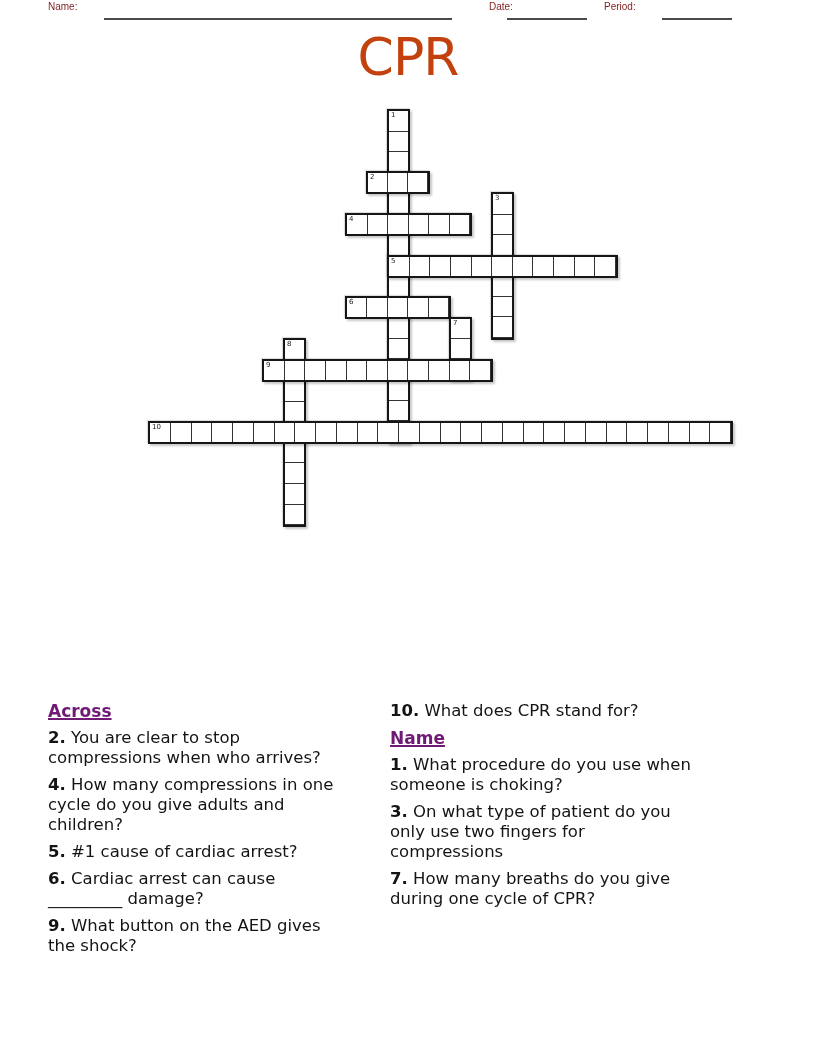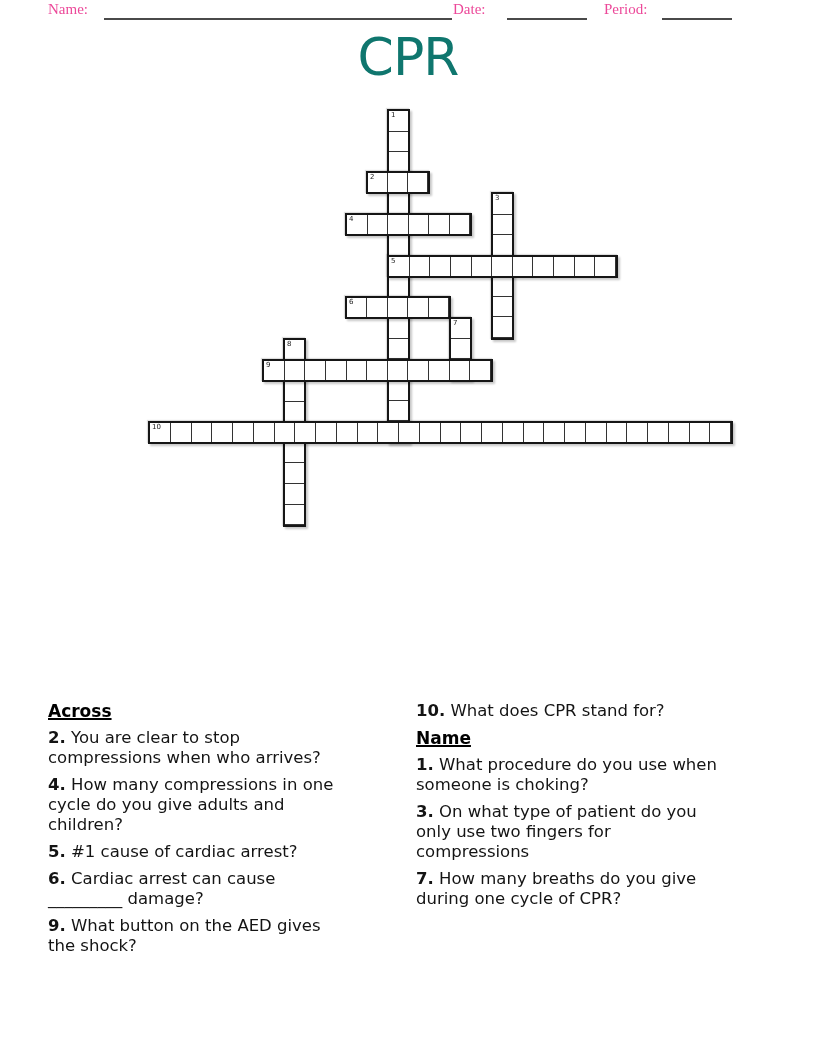--- a/index.html
+++ b/index.html
@@ -3,39 +3,39 @@
 <meta charset="utf-8">
 <style>
   html,body { margin:0; padding:0; background:#fff; }
   .page {
     position:relative; width:816px; height:1056px; background:#ffffff;
     font-family:"DejaVu Sans", sans-serif; color:#111; overflow:hidden;
   }
 
   
   .hdr-label {
-    position:absolute; top:1px; font-family:Liberation Serif, serif;
-    font-size:15px; color:#ec4899; white-space:nowrap;
+    position:absolute; top:1px; font-family:Liberation Sans, sans-serif;
+    font-size:10px; color:#7f1d1d; white-space:nowrap;
   }
   .blank {
     position:absolute; top:2px; height:16px;
     border-bottom:2px solid #4a4a4a;
   }
   .blank-name   { left:104px; width:348px; }
   .blank-date   { left:507px; width:80px;  }
   .blank-period { left:662px; width:70px;  }
   .lbl-name   { left:48px;  }
-  .lbl-date   { left:453px; }
+  .lbl-date   { left:489px; }
   .lbl-period { left:604px; }
 
   
   .title {
     position:absolute; left:0; right:0; top:28px; margin:0;
     text-align:center; font-size:52px; line-height:58px;
-    font-weight:400; letter-spacing:-1px; color:#0f766e;
+    font-weight:400; letter-spacing:-1px; color:#c2410c;
   }
 
   
   .grid { position:absolute; left:0; top:0; width:816px; height:1056px; }
   .word {
     position:absolute; display:flex; background:#fff;
     border:2px solid #161616; box-sizing:border-box;
     box-shadow:2px 2px 2px rgba(0,0,0,0.22), -1px -1px 1px rgba(0,0,0,0.13);
   }
   .word.across { flex-direction:row; }
@@ -46,24 +46,24 @@
   .word.down .cell { border-bottom:1px solid #333; }
   .word.down .cell:last-child { border-bottom:none; }
   .wnum {
     position:absolute; top:0px; left:2px; font-size:7px; line-height:9px;
     color:#222; font-weight:400;
   }
 
   
   .clues-col { position:absolute; top:701px; font-size:16.5px; line-height:20px; color:#141414; }
   .col-left  { left:48px;  width:302px; }
-  .col-right { left:416px; width:306px; }
+  .col-right { left:390px; width:306px; }
   .clue-heading {
     font-weight:bold; font-size:17px; line-height:21px; margin:0 0 6px 0;
-    text-decoration:underline; text-decoration-thickness:2px; color:#000000;
+    text-decoration:underline; text-decoration-thickness:2px; color:#701a75;
   }
   .clue { margin:0 0 7px 0; }
   .clue b { font-weight:bold; }
 </style>
 </head>
 <body>
 
 <div class="page">
 
   <span class="hdr-label lbl-name">Name:</span>

